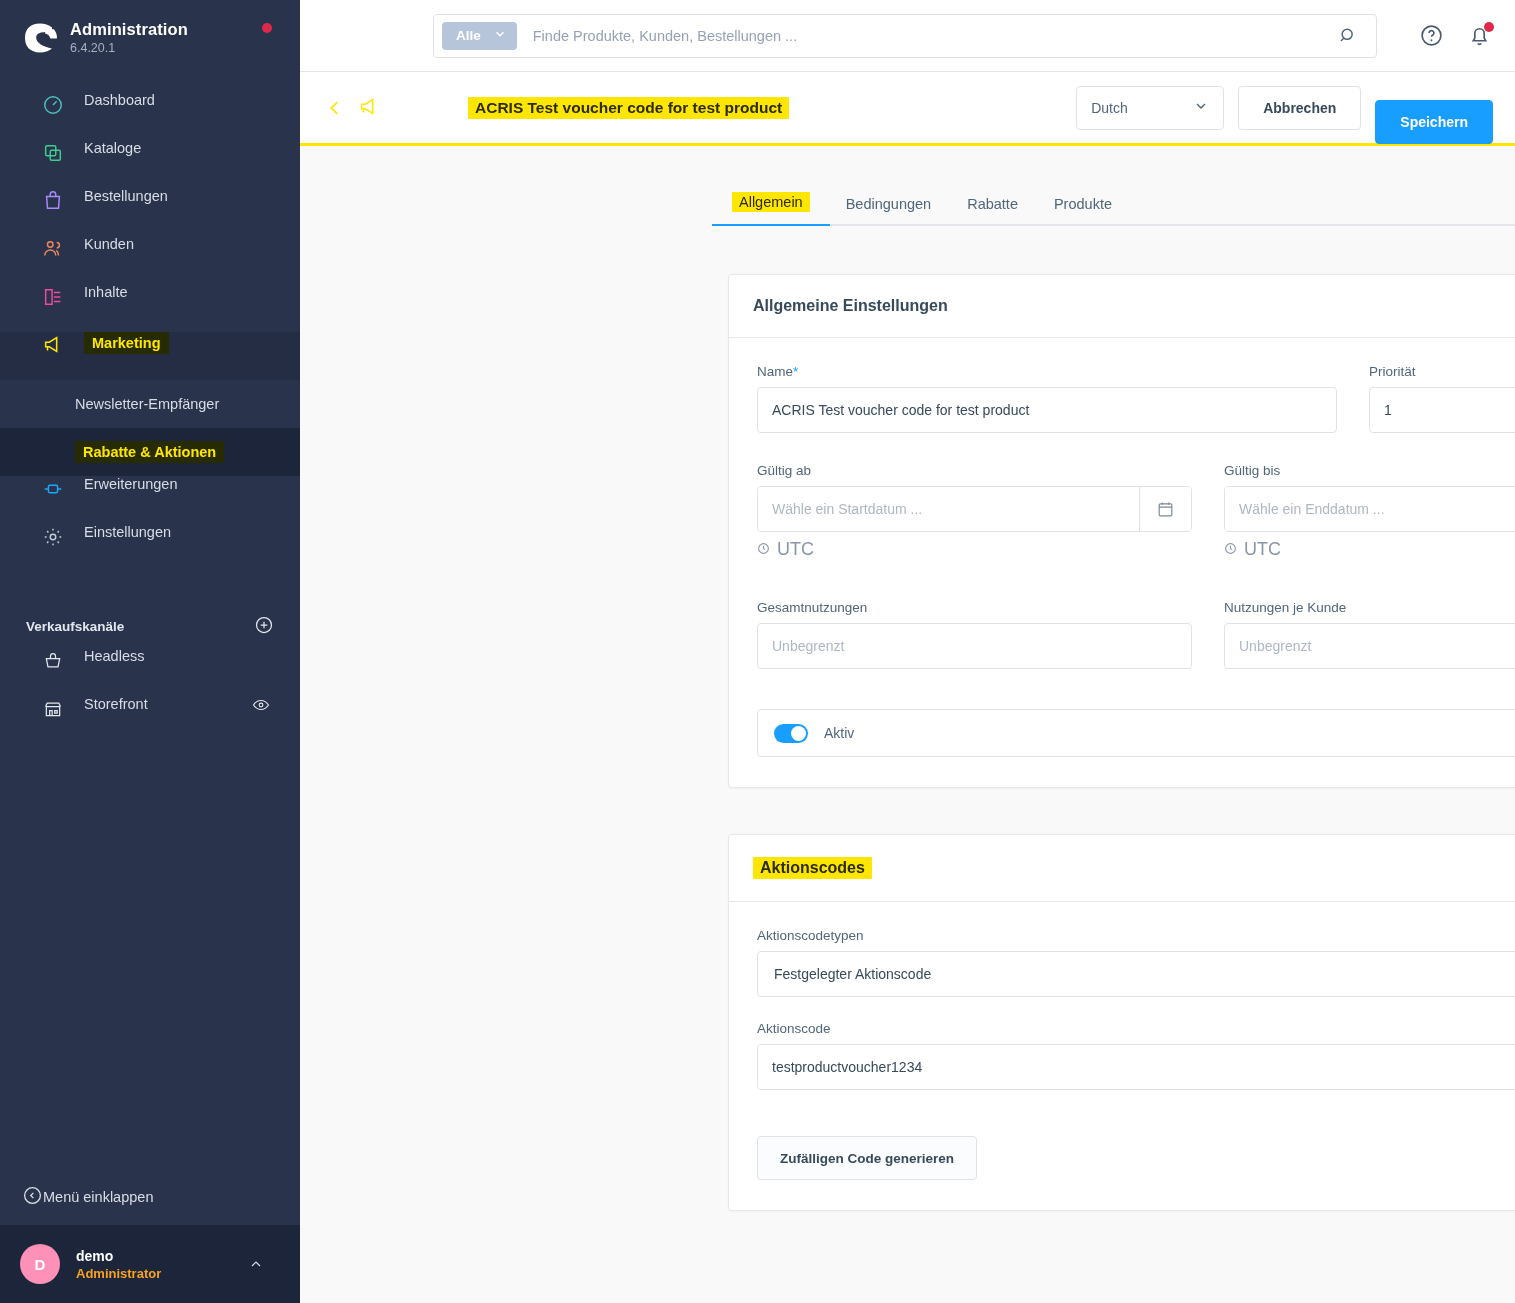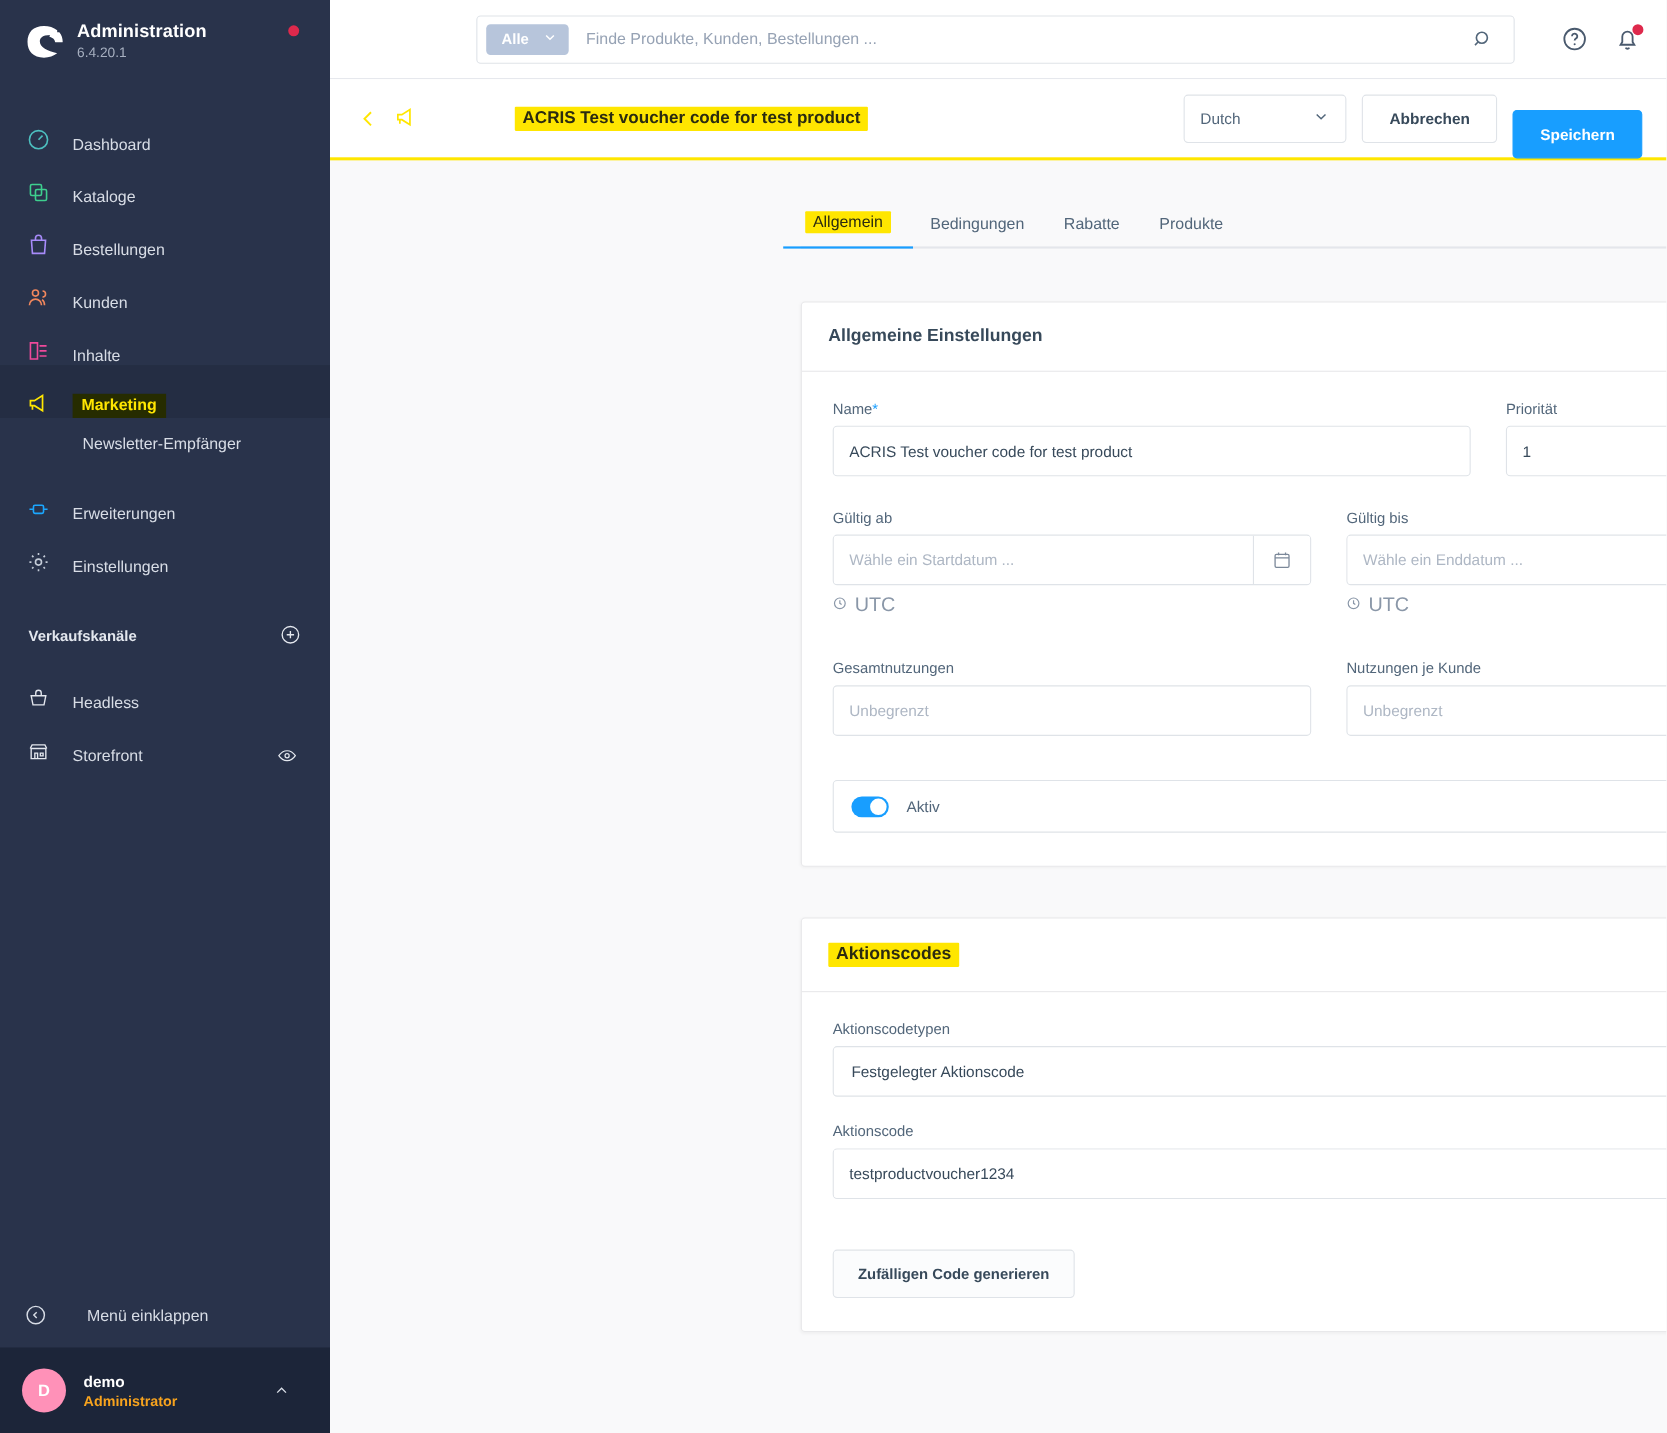--- a/index.html
+++ b/index.html
@@ -21,22 +21,22 @@
   }
   .sb-brand { display: flex; align-items: center; padding: 20px 22px 14px 22px; position: relative; }
   .sb-logo { width: 36px; height: 36px; flex: 0 0 36px; margin-right: 12px; }
   .sb-brand-txt { line-height: 1.15; }
   .sb-title { font-size: 16.5px; font-weight: bold; color: #fff; letter-spacing: .1px; }
   .sb-version { font-size: 12.5px; color: #a7b0c0; margin-top: 2px; }
   .sb-dot { position: absolute; right: 28px; top: 23px; width: 10px; height: 10px; border-radius: 50%; background: #de294c; }
 
   .sb-nav { margin-top: 22px; }
   .sb-item {
-    display: flex; align-items: flex-end;
-    height: 48px; padding-left: 22px;
+    display: flex; align-items: flex-start;
+    height: 48px; padding-left: 40px;
     font-size: 14.5px; color: #d8dde6;
     cursor: pointer; position: relative;
   }
   .sb-item .sb-ico { width: 26px; height: 26px; flex: 0 0 26px; margin-right: 18px; display:flex; align-items:center; justify-content:center; }
   .sb-group-active { background: #242d43; }
   .sb-sub {
     display: flex; align-items: center;
     height: 48px; padding-left: 75px;
     font-size: 14.5px; color: #d8dde6; cursor: pointer;
   }
@@ -51,21 +51,21 @@
   .hl-dark { background: #262c00; color: #ffe600; padding: 3px 8px; display:inline-block; font-weight: bold; }
 
   .sb-sections-title {
     display:flex; align-items:center; justify-content: space-between;
     padding: 0 26px 0 26px; height: 44px; margin-top: 32px;
     font-size: 13.5px; font-weight: bold; color: #e3e7ee;
   }
   .sb-spacer { flex: 1 1 auto; }
   .sb-collapse {
     display:flex; align-items:center; height: 56px; padding-left: 22px;
-    font-size: 14.5px; color: #d8dde6; cursor: pointer; gap: 36px;
+    font-size: 14.5px; color: #d8dde6; cursor: pointer;
   }
   .sb-user {
     display:flex; align-items:center; height: 78px; padding-left: 20px;
     background: #1c2539; cursor: pointer; position: relative;
   }
   .sb-avatar {
     width: 40px; height: 40px; border-radius: 50%; background: #ff91b8;
     color: #fff; font-size: 15px; font-weight: bold;
     display:flex; align-items:center; justify-content:center;
     margin-right: 16px; flex: 0 0 40px;
@@ -284,20 +284,23 @@
               <path d="M6 14v4"></path>
             </svg>
         </span>
         <span class="hl-dark">Marketing</span>
       </div>
 
       <div class="sb-sub">
         <span>Newsletter-Empfänger</span>
       </div>
 
+      <div class="sb-sub selected">
+        <span class="hl-dark">Rabatte &amp; Aktionen</span>
+      </div>
 
       <div class="sb-item">
         <span class="sb-ico">
           <svg viewBox="0 0 24 24" width="22" height="22" fill="none" stroke="#1ba7ff" stroke-width="1.6">
               <rect x="7" y="8" width="10" height="8" rx="1.5"></rect>
               <path d="M3 12h4M17 12h4"></path>
             </svg>
         </span>
         <span>Erweiterungen</span>
       </div>

